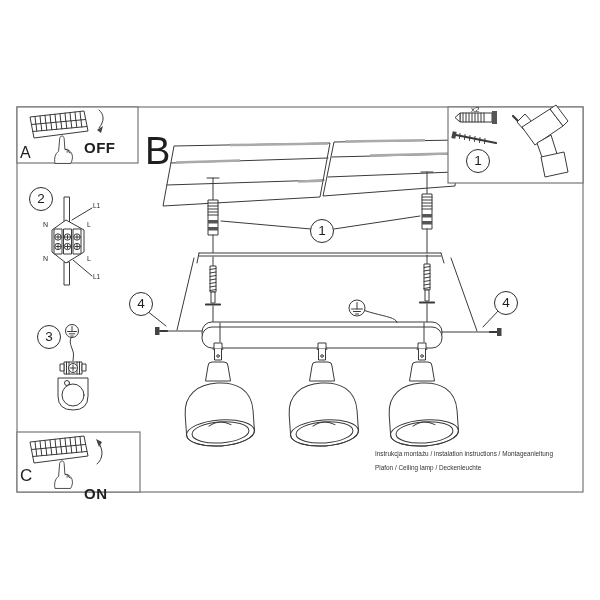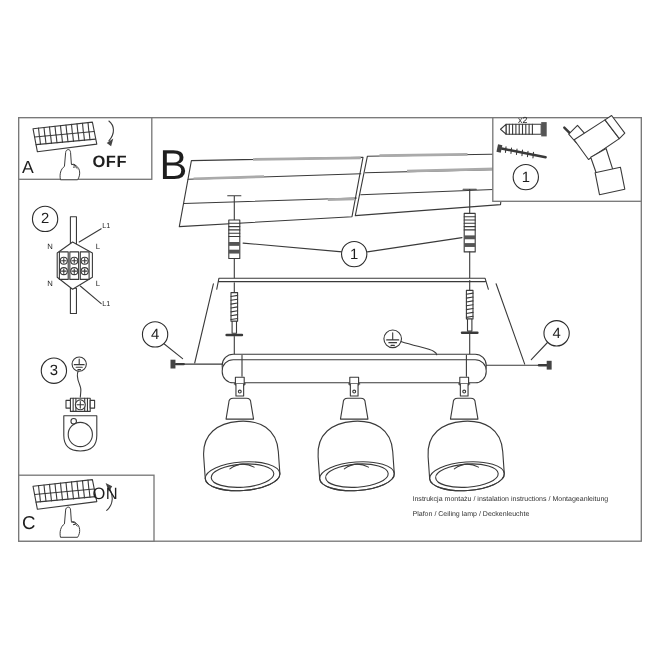--- a/index.html
+++ b/index.html
@@ -14,21 +14,21 @@
   .thick{stroke-width:2.2;}
   .bx{fill:#fff;stroke:#777;stroke-width:1.2;}
   .ob{fill:none;stroke:#777;stroke-width:1.2;}
   .txt{position:absolute;white-space:nowrap;color:#1e1e1e;}
   .circ{position:absolute;width:22px;height:22px;border:1.3px solid #2c2c2c;border-radius:50%;
         background:#fff;font-size:13.5px;line-height:22px;text-align:center;color:#1e1e1e;}
   .letter-a{left:20px;top:144px;font-size:16px;}
   .letter-b{left:145px;top:132px;font-size:38px;font-weight:500;line-height:1;}
   .letter-c{left:20px;top:466px;font-size:17px;}
   .state-off{left:84px;top:139px;font-size:15px;font-weight:700;letter-spacing:.5px;}
-  .state-on{left:84px;top:441px;font-size:15px;font-weight:400;letter-spacing:.5px;}
+  .state-on{left:84px;top:485px;font-size:15px;font-weight:700;letter-spacing:.5px;}
   .qty{left:471px;top:105px;font-size:8px;}
   .wl{font-size:7px;}
   .l1{font-size:6.5px;}
   .footer{font-size:6.4px;color:#333;}
 </style>
 </head>
 <body>
 
 <div class="canvas" style="color: rgb(58, 58, 58);">
 

